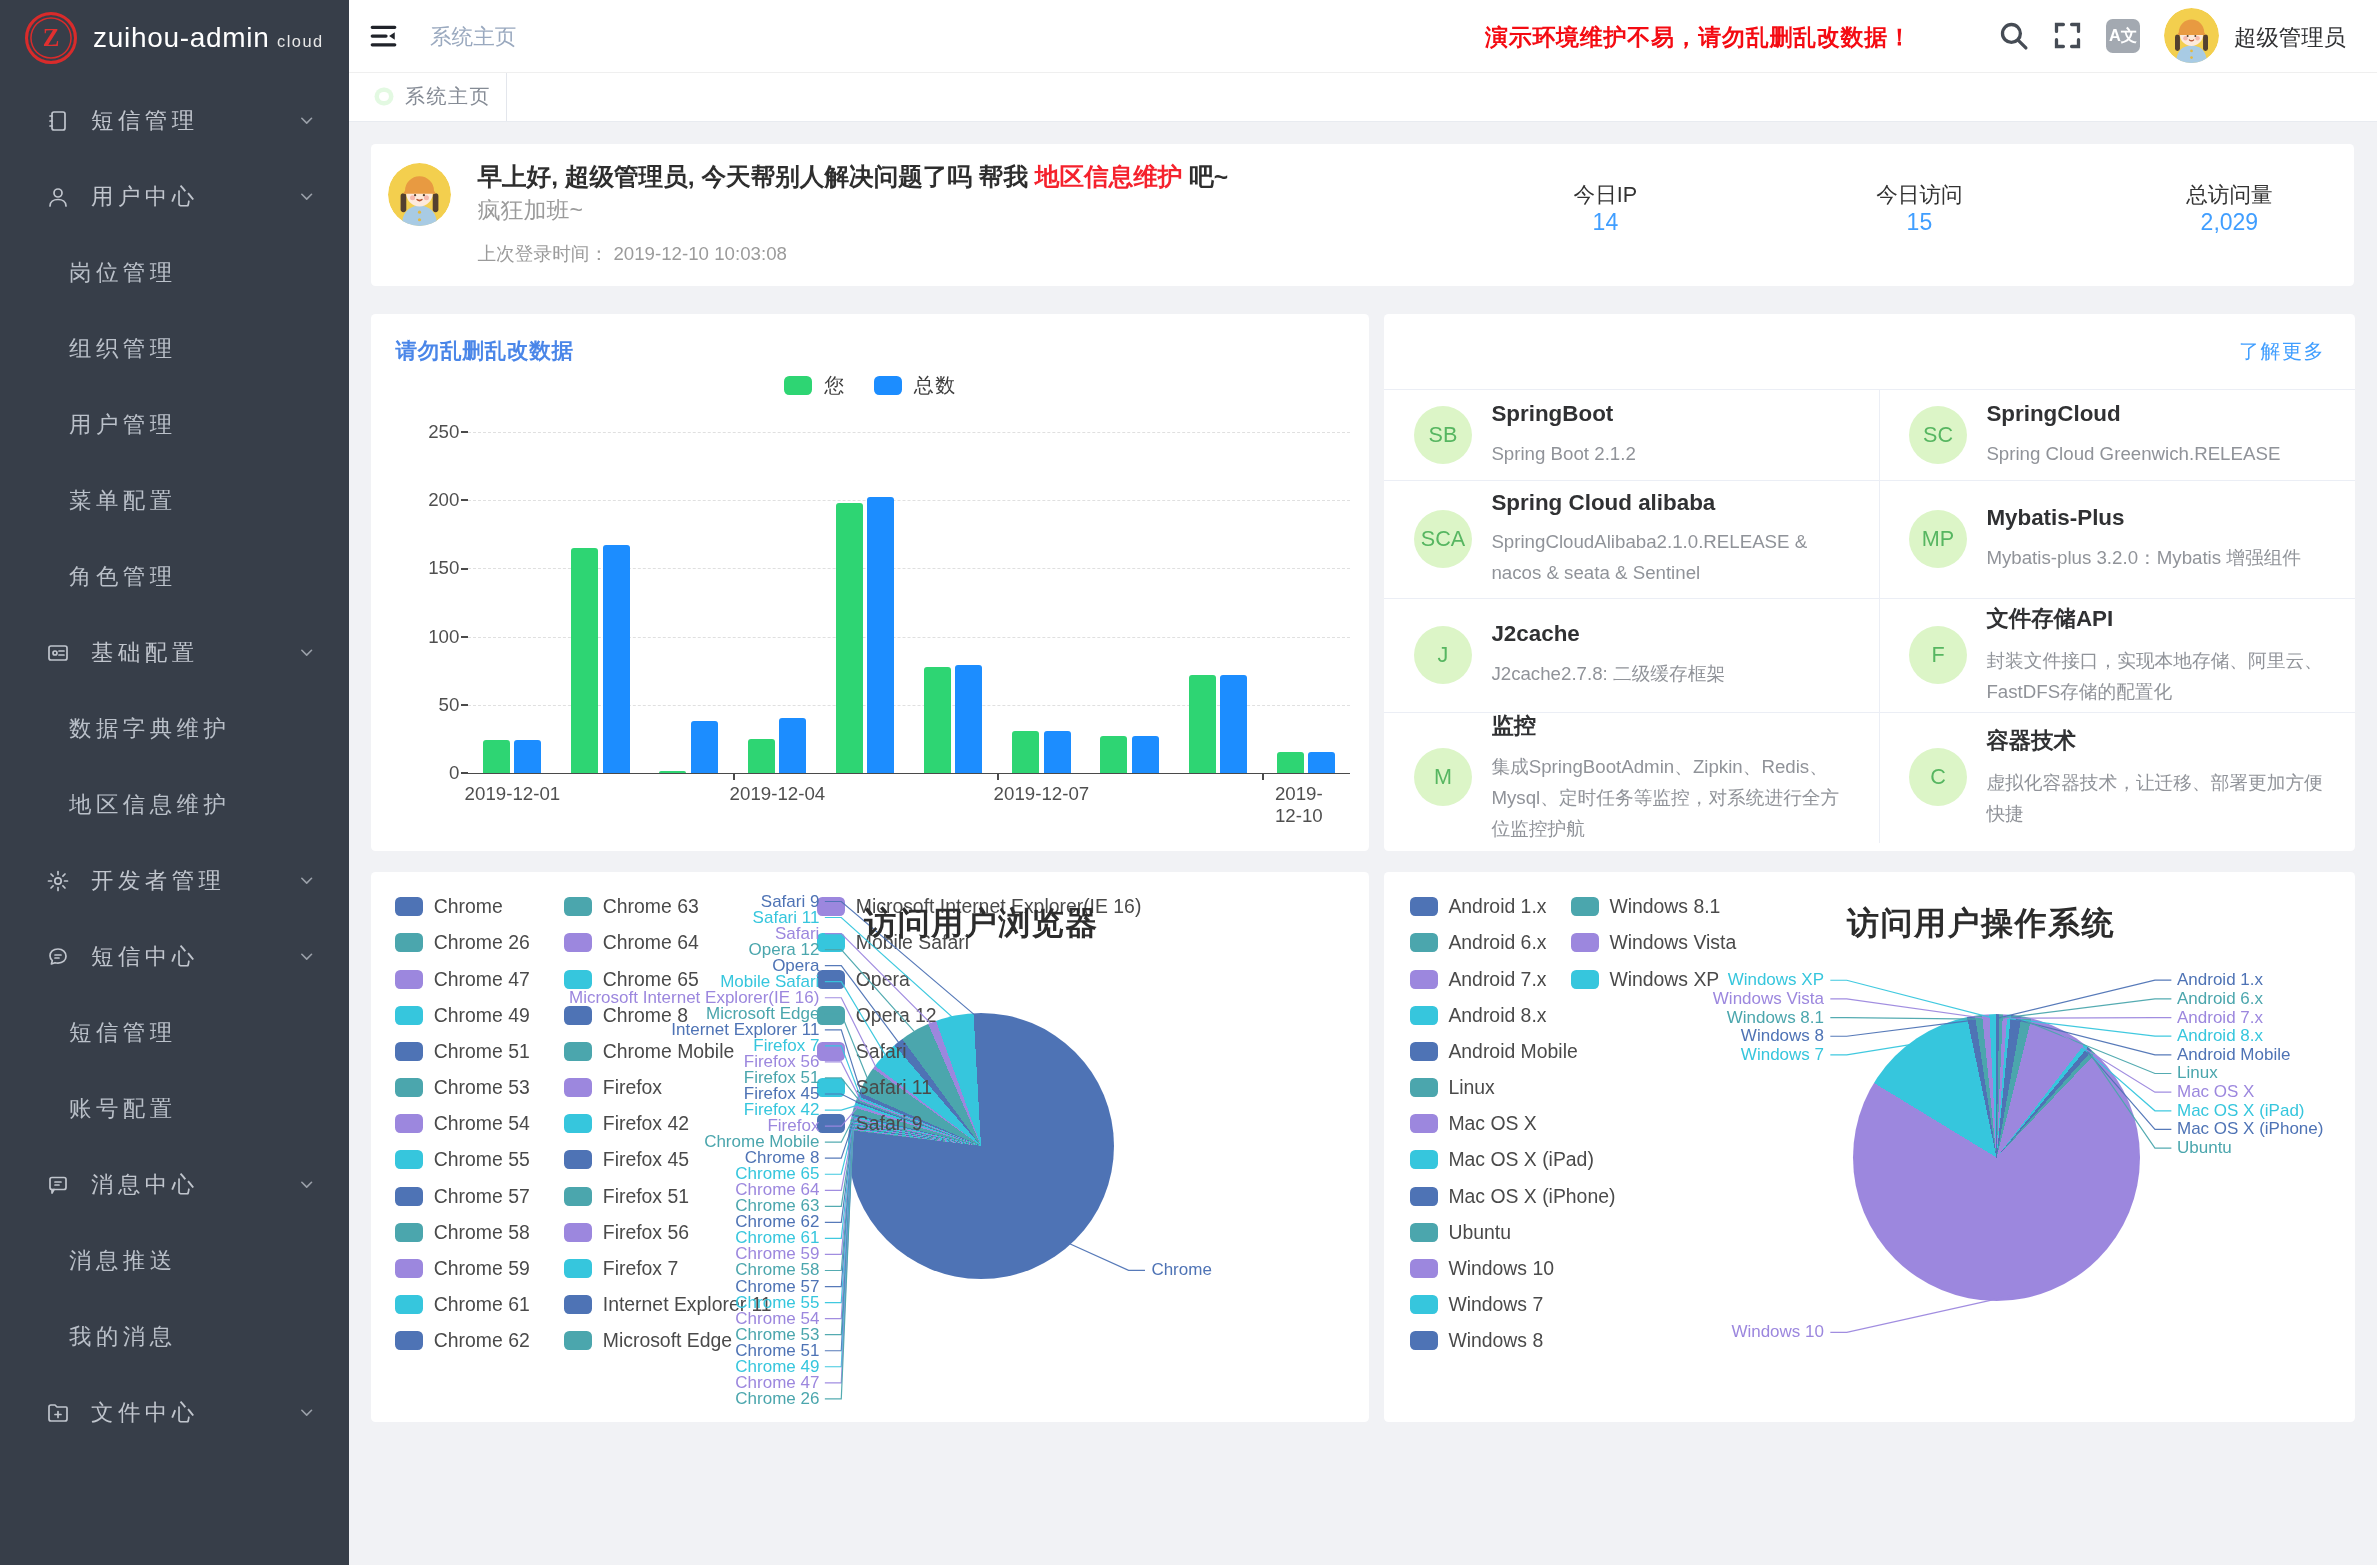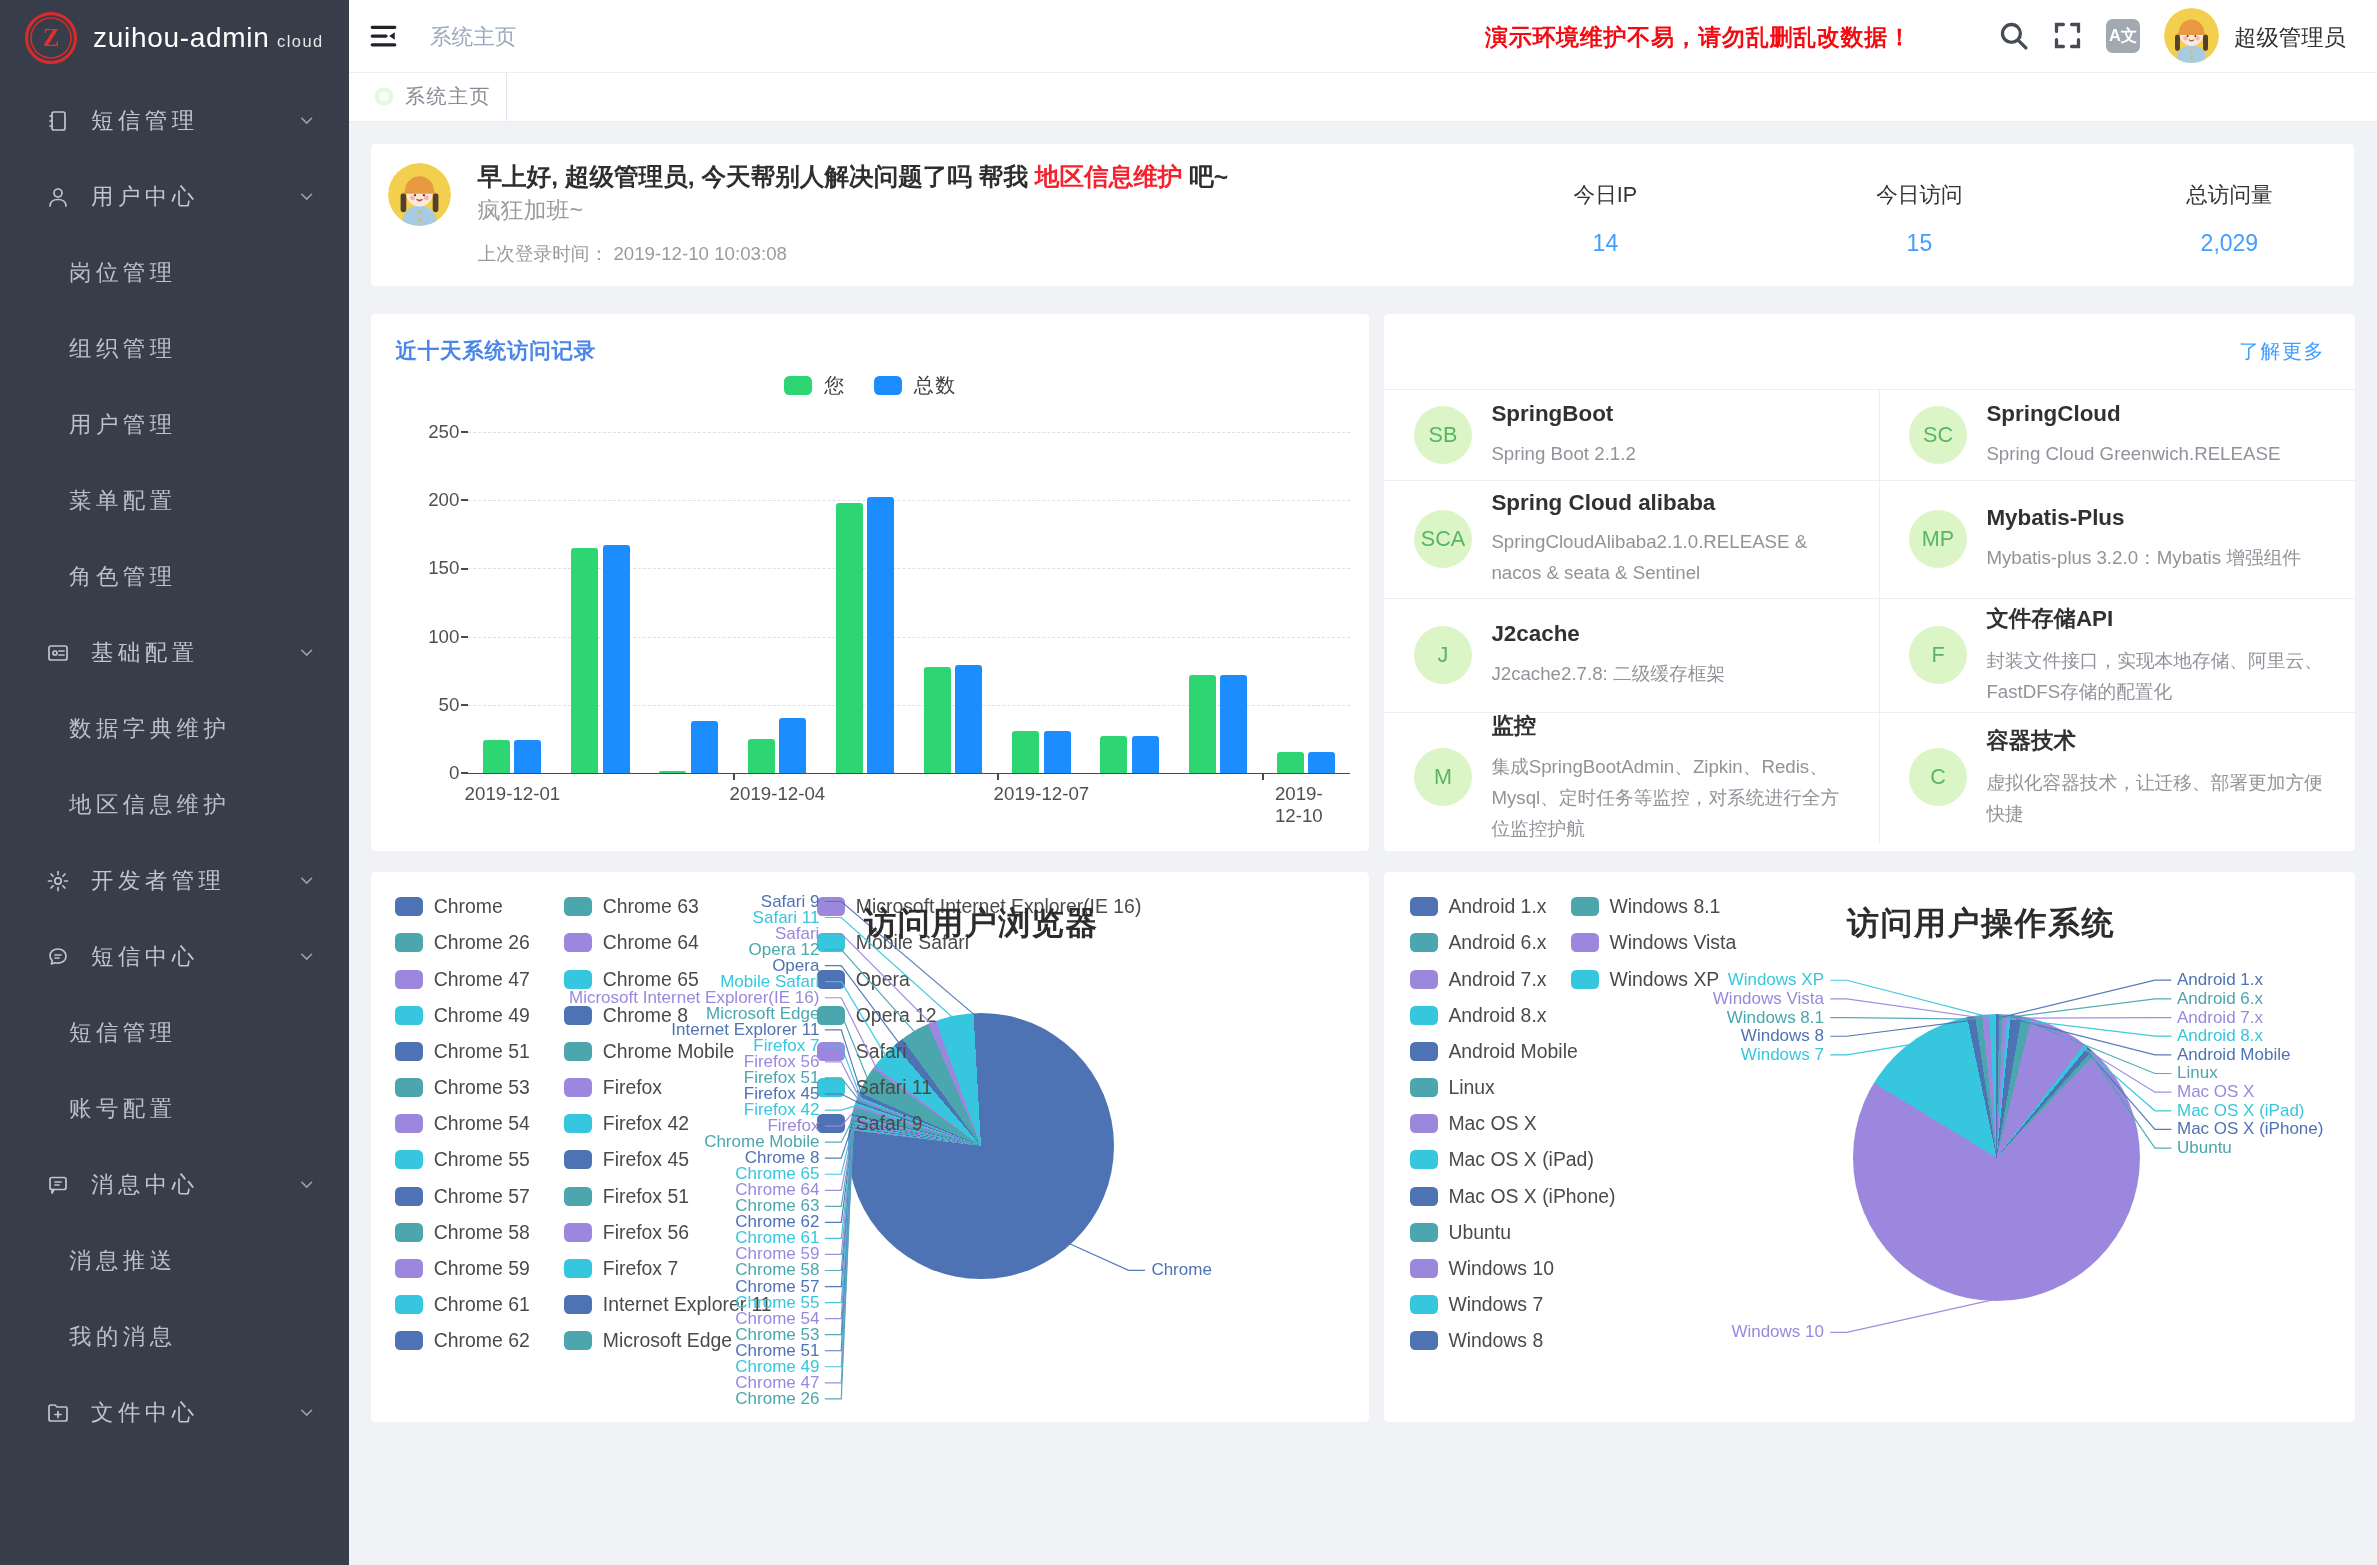--- a/index.html
+++ b/index.html
@@ -43,21 +43,21 @@
   #main{position:absolute;left:349px;top:122px;width:2028px;height:1443px;background:#f1f2f5;}
   .card{position:absolute;background:#fff;border-radius:4.5px;}
   
   .avatar-big{position:absolute;left:16.4px;top:19.4px;width:63px;height:63px;border-radius:50%;overflow:hidden;}
   .greet-line{position:absolute;left:106px;top:16.4px;font-size:24.6px;font-weight:bold;color:#2e2e2e;}
   .greet-link{color:#f5222d;cursor:pointer;}
   .greet-sub{position:absolute;left:106px;top:51px;font-size:23px;color:#9b9b9b;}
   .greet-login{position:absolute;left:106px;top:97px;font-size:18.7px;color:#9b9b9b;}
   .stat-col{position:absolute;top:36px;text-align:center;transform:translateX(-50%);}
   .stat-label{font-size:21.6px;color:#333;}
-  .stat-value{font-size:23px;color:#409eff;margin-top:21px;}
+  .stat-value{font-size:23px;color:#409eff;}
   
   .chart-title{position:absolute;left:24px;top:22.4px;font-size:21.6px;font-weight:bold;color:#4a86e8;letter-spacing:0.7px;}
   .bar-legend{position:absolute;left:0;top:58px;width:100%;display:flex;justify-content:center;gap:28px;}
   .legend-chip{display:flex;align-items:center;gap:12px;cursor:pointer;}
   .legend-swatch{width:28px;height:19.4px;border-radius:5.2px;}
   .legend-text{font-size:20px;color:#3d3d3d;letter-spacing:1.5px;}
   .gridline{position:absolute;height:0;border-top:1.5px dashed #e0e0e0;}
   .axisline{position:absolute;height:0;border-top:1.5px solid #4a4a4a;}
   .ylab{position:absolute;font-size:18.7px;color:#4f4f4f;text-align:right;width:52px;transform:translateY(-50%);}
   .ytick{position:absolute;width:6.7px;height:1.5px;background:#4a4a4a;}
@@ -284,21 +284,21 @@
           <div class="stat-value">15</div>
         </div>
         <div class="stat-col" style="left: 1858px;">
           <div class="stat-label">总访问量</div>
           <div class="stat-value">2,029</div>
         </div>
       </div>
   </section>
 
   <section class="card" style="left:22.4px;top:192px;width:998px;height:537px;">
-    <span class="chart-title">近十天系统访问记录</span>
+    <span class="chart-title">请勿乱删乱改数据</span>
     <div class="bar-legend" id="barLegend">
         <div class="legend-chip">
           <div class="legend-swatch" style="background: rgb(46, 213, 115);"></div>
           <div class="legend-text">您</div>
         </div>
         <div class="legend-chip">
           <div class="legend-swatch" style="background: rgb(28, 141, 255);"></div>
           <div class="legend-text">总数</div>
         </div>
       </div>

